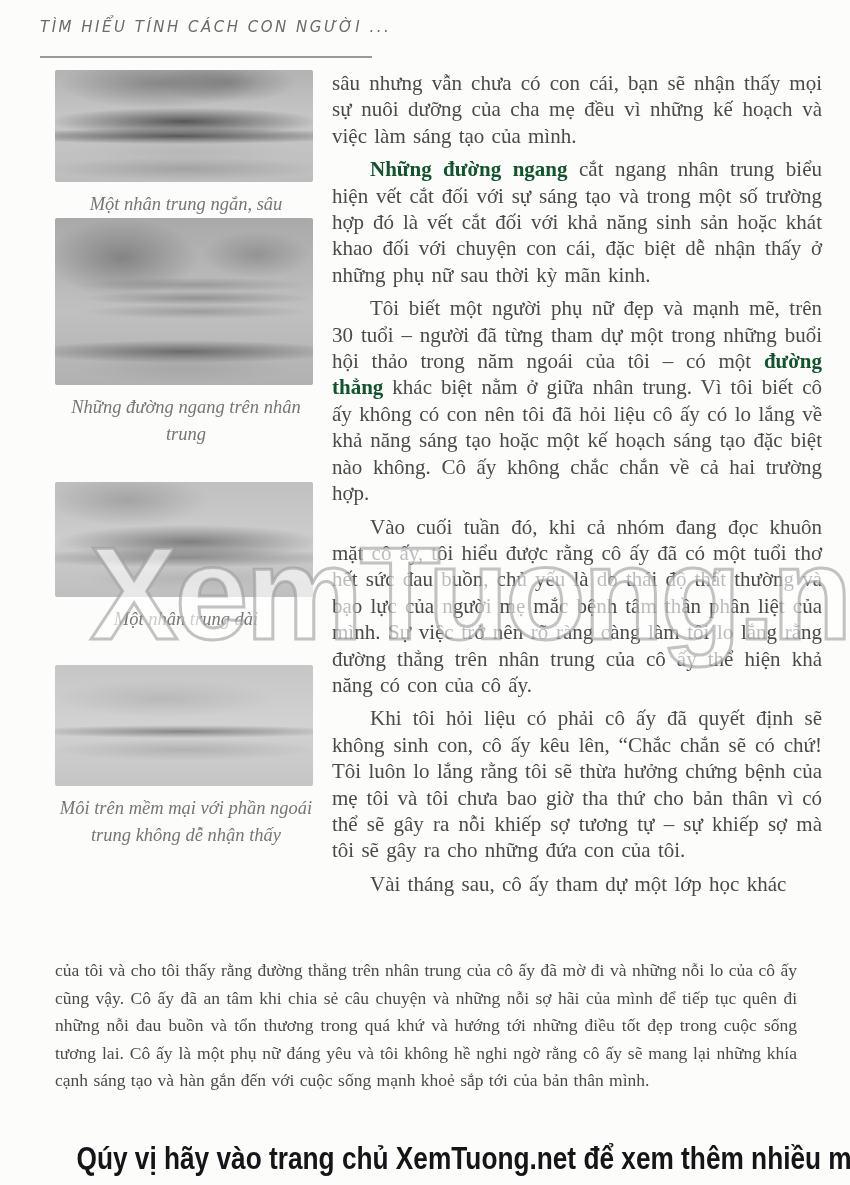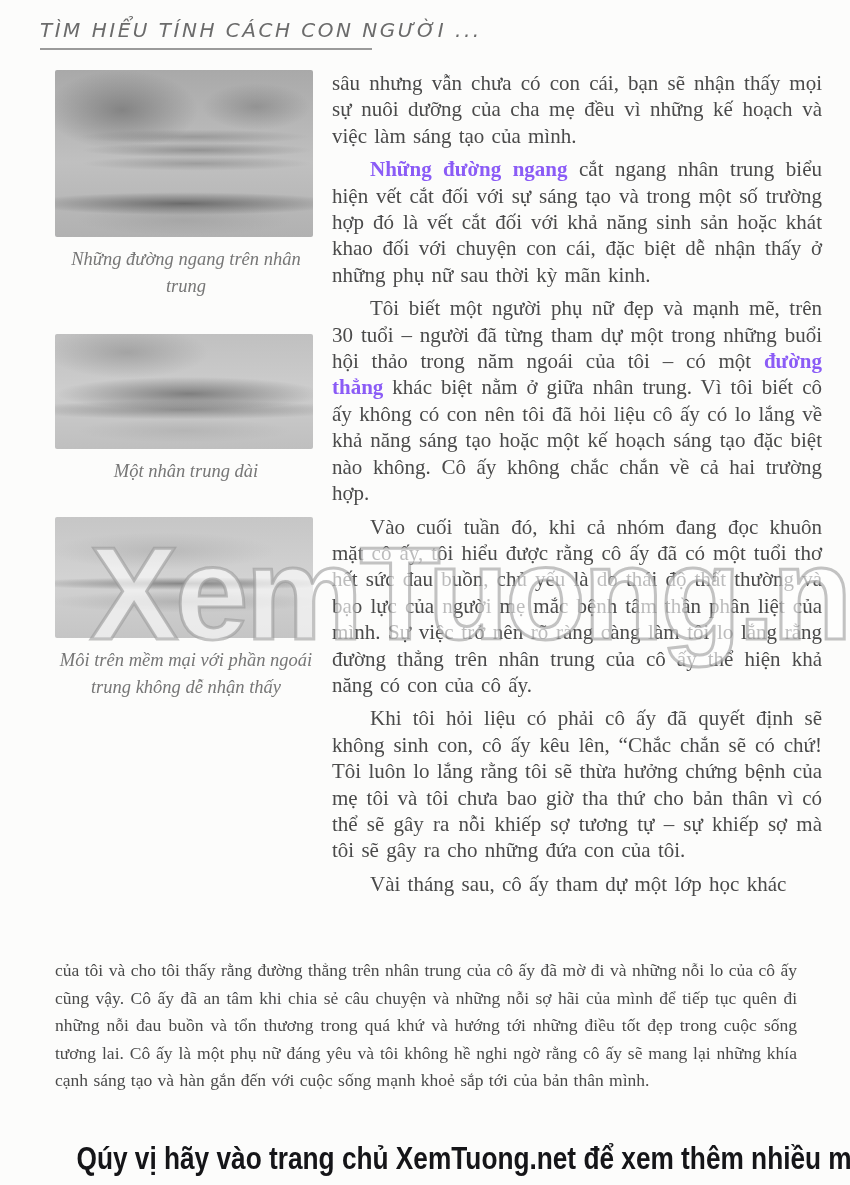--- a/index.html
+++ b/index.html
@@ -13,25 +13,25 @@
     overflow: hidden;
     font-family: "Liberation Serif", "DejaVu Serif", serif;
     color: #4a4a4a;
   }
 
   
   .runhead {
     position: absolute;
     top: 18px; left: 40px;
     width: 332px;
-    padding-bottom: 6px;
+    padding-bottom: 20px;
     border-bottom: 2px solid #9a9a9a;
     font-family: "DejaVu Sans", sans-serif;
     font-style: italic;
-    font-size: 20px;
+    font-size: 15px;
     letter-spacing: 2.5px;
     color: #6b6b6b;
     white-space: nowrap;
   }
 
   
   .leftcol {
     position: absolute;
     top: 70px; left: 55px;
     width: 262px;
@@ -94,21 +94,21 @@
     position: absolute;
     top: 70px; left: 332px;
     width: 490px;
     text-align: justify;
     font-size: 21px;
     line-height: 26.4px;
     word-spacing: 2px;
   }
   .rightcol p { margin: 0 0 7px 0; text-indent: 38px; }
   .rightcol p.cont { text-indent: 0; }
-  .rightcol b { color: #8b5cf6; }
+  .rightcol b { color: #14532d; }
 
   
   .fullpara {
     position: absolute;
     top: 957px; left: 55px;
     width: 742px;
     text-align: justify;
     font-size: 17.5px;
     line-height: 27.5px;
     word-spacing: 1px;
@@ -147,20 +147,24 @@
   }
 </style>
 </head>
 <body>
 
 <div class="page">
 
   <div class="runhead">TÌM HIỂU TÍNH CÁCH CON NGƯỜI ...</div>
 
   <div class="leftcol">
+    <figure class="fig1">
+      <div class="photo ph1"></div>
+      <figcaption>Một nhân trung ngắn, sâu</figcaption>
+    </figure>
     <figure class="fig2">
       <div class="photo ph2"></div>
       <figcaption>Những đường ngang trên nhân trung</figcaption>
     </figure>
     <figure class="fig3">
       <div class="photo ph3"></div>
       <figcaption>Một nhân trung dài</figcaption>
     </figure>
     <figure class="fig4">
       <div class="photo ph4"></div>

